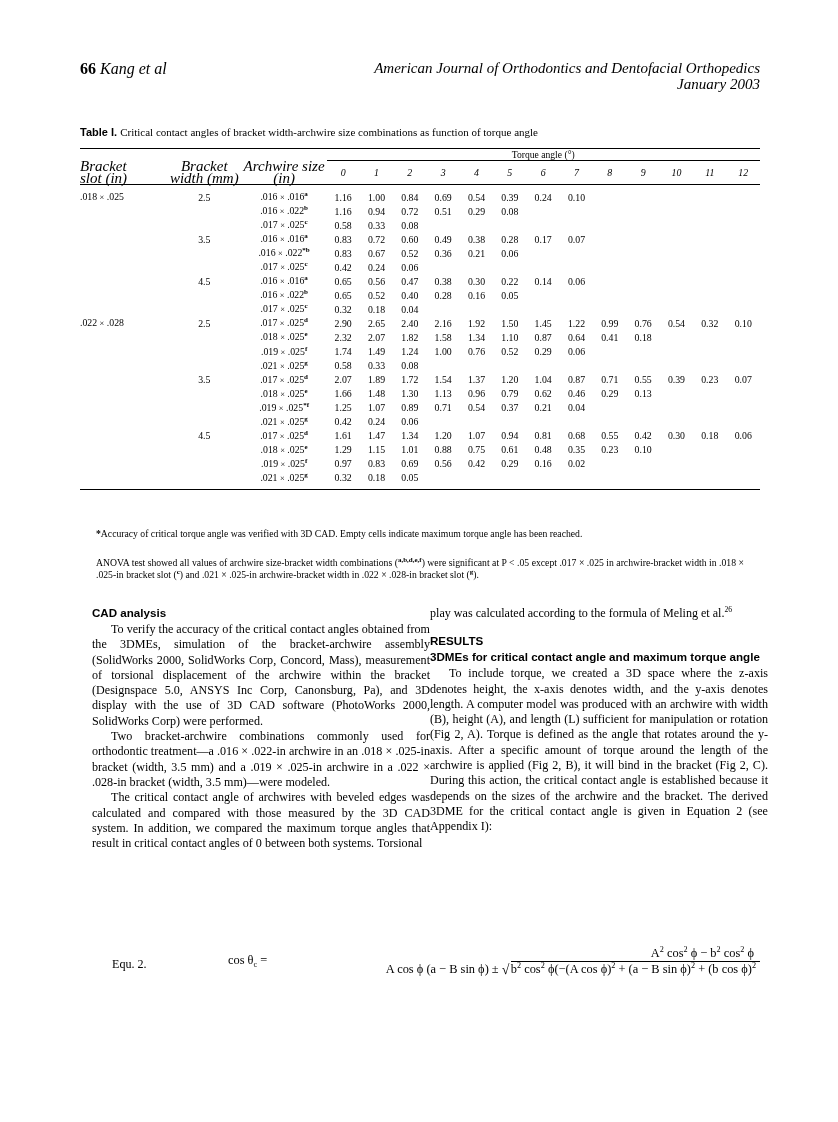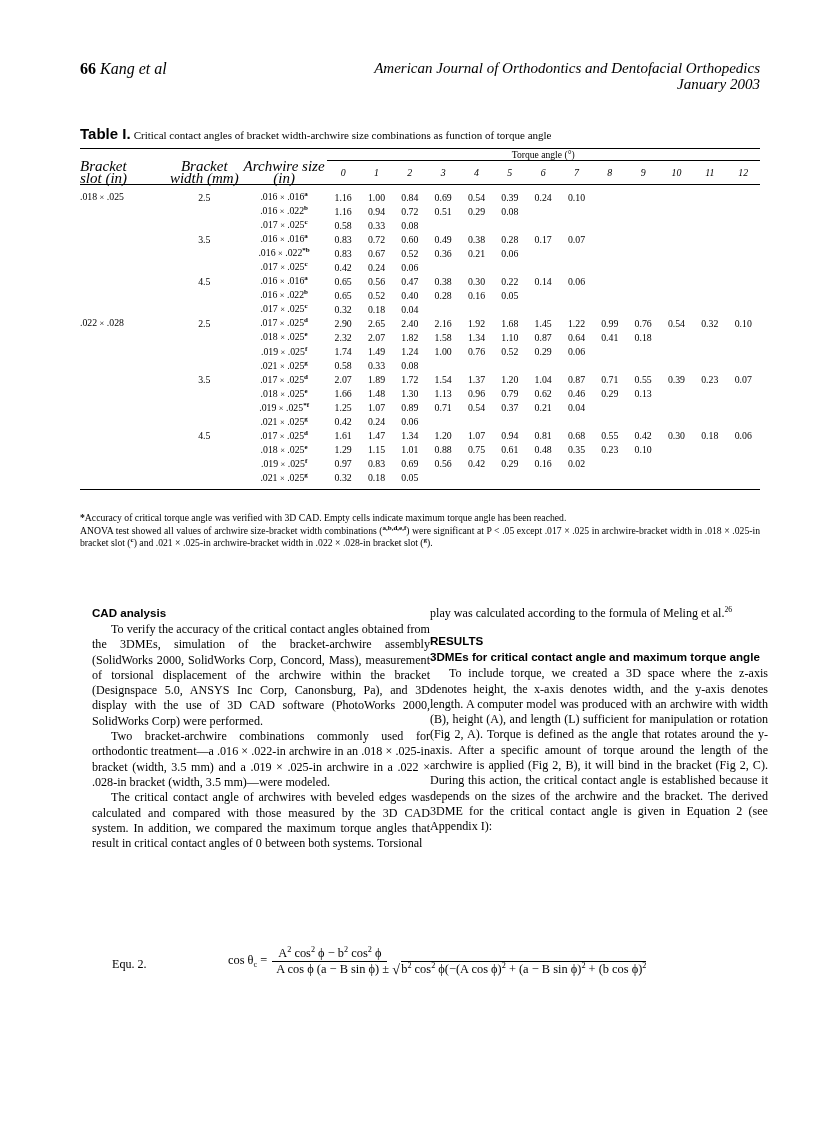--- a/index.html
+++ b/index.html
@@ -14,21 +14,21 @@
 
   
   .runhead{position:absolute;left:80px;top:60px;width:680px;height:40px;}
   .rh-left{position:absolute;left:0;top:0;font-size:16px;}
   .rh-left .pgnum{font-weight:bold;font-style:normal;}
   .rh-left .authors{font-style:italic;}
   .rh-right{position:absolute;right:0;top:0;text-align:right;font-style:italic;font-size:15px;line-height:16px;}
 
   
   .tbl-caption{position:absolute;left:80px;top:125px;width:680px;font-size:12.2px;}
-  .tbl-caption .tnum{font-family:"Liberation Sans",sans-serif;font-weight:bold;font-size:15px;}
+  .tbl-caption .tnum{font-family:"Liberation Sans",sans-serif;font-weight:bold;font-size:11px;}
   .tbl-caption .ttext{font-size:11px;}
 
   
   .table-wrap{position:absolute;left:80px;top:148px;width:680px;}
   .rule-top{border-top:1.6px solid #000;}
   .rule-mid{border-top:0.9px solid #000;}
   table.dt{border-collapse:collapse;width:680px;font-size:9.6px;}
   table.dt td,table.dt th{padding:0;margin:0;font-weight:normal;}
 
   .hdr-row td{vertical-align:bottom;padding-bottom:2px;}
@@ -46,39 +46,39 @@
   td.slotcell{text-align:left;font-size:9.8px;line-height:13.05px;}
   td.widthcell{text-align:center;font-size:9.8px;line-height:13.05px;}
   td.wirecell{text-align:center;font-size:9.8px;line-height:13.05px;white-space:nowrap;}
   sup{font-size:7px;line-height:0;vertical-align:super;font-weight:bold;}
   .times{font-size:8.4px;}
 
   .spacer-row td{height:4px;}
 
   
   .tbl-foot{position:absolute;left:80px;top:512px;width:680px;font-size:9.7px;line-height:12.6px;text-align:justify;}
-  .tbl-foot p{margin:0;}
+  .tbl-foot p{margin:16px;}
   .tbl-foot .fstar{font-weight:bold;}
 
   
   .col{position:absolute;width:338px;font-size:12.1px;line-height:15.3px;text-align:justify;}
   .col.left{left:92px;top:606px;}
   .col.right{left:430px;top:606px;}
   .col p{margin:0;text-indent:19px;}
   .col p.noind{text-indent:0;}
   h3.sec{font-family:"Liberation Sans",sans-serif;font-weight:bold;font-size:11.6px;line-height:14px;margin:0 0 2px 0;}
   h3.sec.gap{margin-top:13px;}
   .col sup{font-size:7.6px;font-weight:normal;}
 
   
   .eqwrap{position:absolute;left:80px;top:940px;width:680px;font-size:12.4px;}
   .eqlabel{position:absolute;left:32px;top:17px;font-size:12.1px;}
   .eqbody{position:absolute;left:148px;top:6px;display:flex;align-items:center;}
   .lhs{font-size:12.4px;padding-right:5px;white-space:nowrap;}
-  .frac{display:inline-block;text-align:left;vertical-align:middle;}
+  .frac{display:inline-block;text-align:right;vertical-align:middle;}
   .num{padding:0 6px 1px 6px;border-bottom:1.1px solid #000;font-size:12.4px;white-space:nowrap;}
   .den{padding:2px 4px 0 4px;font-size:12.4px;white-space:nowrap;}
   .radical{display:inline-block;position:relative;padding-left:9px;}
   .radical .rsign{position:absolute;left:0;top:1px;font-size:14px;}
   .radical .rbody{border-top:1.0px solid #000;padding-top:0px;display:inline-block;}
   .eqsup{font-size:8.2px;vertical-align:super;line-height:0;}
 </style>
 </head>
 <body>
 
@@ -315,21 +315,21 @@
           </tr>
           <tr>
             <td class="slotcell">.022 <span class="times">×</span> .028</td>
             <td class="widthcell">2.5</td>
             <td class="wirecell">.017 <span class="times">×</span> .025<sup>d</sup></td>
             <td class="dcell">2.90</td>
             <td class="dcell">2.65</td>
             <td class="dcell">2.40</td>
             <td class="dcell">2.16</td>
             <td class="dcell">1.92</td>
-            <td class="dcell">1.68</td>
+            <td class="dcell">1.50</td>
             <td class="dcell">1.45</td>
             <td class="dcell">1.22</td>
             <td class="dcell">0.99</td>
             <td class="dcell">0.76</td>
             <td class="dcell">0.54</td>
             <td class="dcell">0.32</td>
             <td class="dcell">0.10</td>
           </tr>
           <tr>
             <td class="slotcell"></td>

